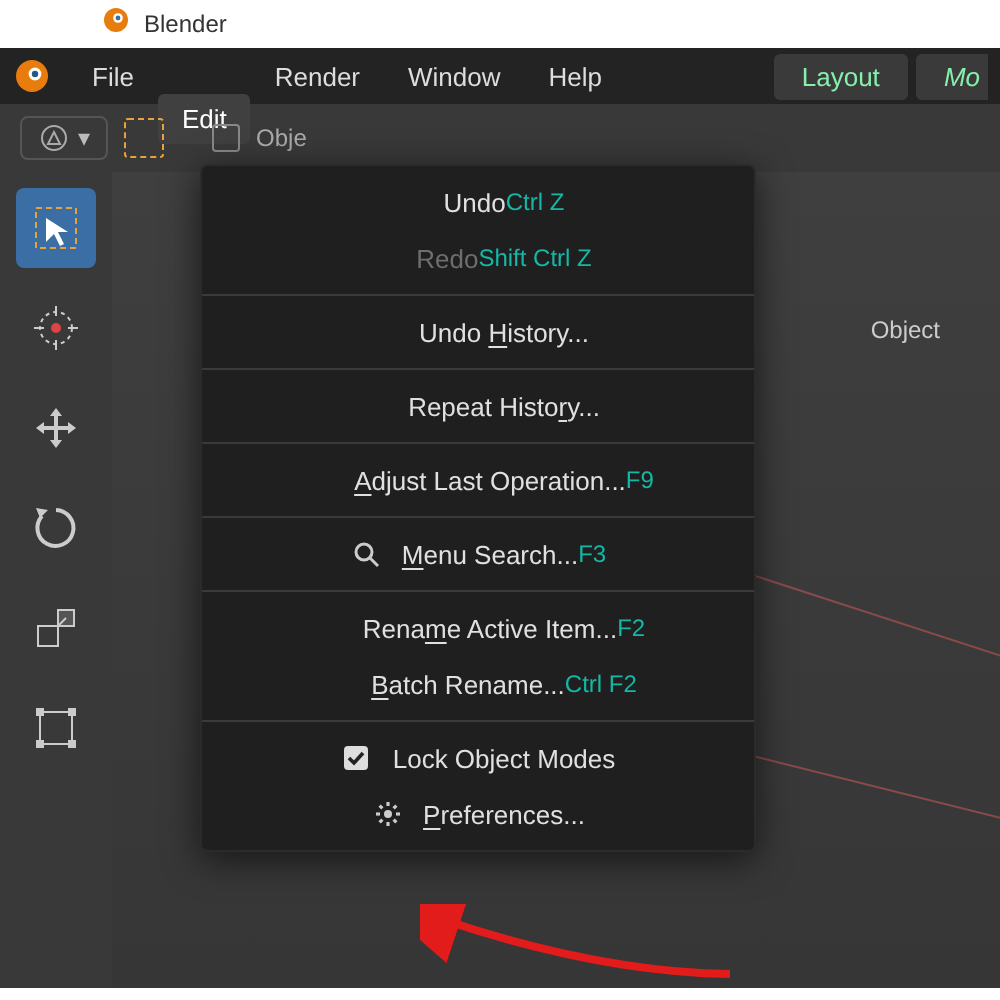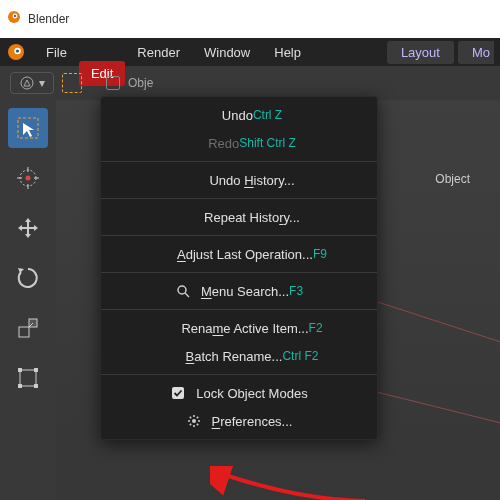--- a/index.html
+++ b/index.html
@@ -1,25 +1,25 @@
 <!DOCTYPE html>
 <html><head>
 <meta charset="utf-8">
 <style>
   * { margin: 0; padding: 0; box-sizing: border-box; font-family: Arial, sans-serif; }
   body { background: #fff; width: 500px; height: 500px; overflow: hidden; position: relative; }
-  .titlebar { background: #fff; height: 38px; display: flex; align-items: center; padding: 2px 6px; gap: 6px; }
+  .titlebar { background: #fff; height: 24px; display: flex; align-items: center; padding: 2px 6px; gap: 6px; margin-left: 44px; }
   .titlebar .title { font-size: 12px; color: #333; }
   .app { background: #393939; height: 470px; position: relative; }
   .menubar { background: #232323; height: 28px; display: flex; align-items: center; padding: 0 6px; gap: 0; }
   .menubar .logo { width: 20px; height: 20px; margin-right: 8px; }
   .menubar .item { color: #ddd; font-size: 13px; padding: 5px 12px; cursor: pointer; }
-  .menubar .item.active { background: #b91c1c; color: #fff; border-radius: 3px; margin-top: 43px; }
+  .menubar .item.active { background: #404040; color: #fff; border-radius: 3px; margin-top: 43px; }
   .menubar .spacer { flex: 1; }
-  .menubar .tab { color: #c4b5fd; font-size: 13px; padding: 4px 14px; background: #3a3a3a; border-radius: 3px; margin-left: 4px; }
+  .menubar .tab { color: #86efac; font-size: 13px; padding: 4px 14px; background: #3a3a3a; border-radius: 3px; margin-left: 4px; }
   .toolbar-row { background: #393939; height: 34px; display: flex; align-items: center; padding: 4px 10px; gap: 8px; color: #aaa; font-size: 12px; }
   .snap-btn { border: 1px solid #555; border-radius: 4px; padding: 2px 8px; display: flex; align-items: center; gap: 4px; color: #bbb; }
   .dashed-square { width: 20px; height: 20px; border: 1.5px dashed #e8a23c; border-radius: 2px; }
   .checkbox-sq { width: 14px; height: 14px; border: 1px solid #888; border-radius: 2px; }
   .main { display: flex; height: calc(100% - 62px); }
   .left-tools { width: 56px; background: #393939; padding: 8px; display: flex; flex-direction: column; gap: 10px; align-items: center; }
   .tool { width: 40px; height: 40px; border-radius: 4px; display: flex; align-items: center; justify-content: center; }
   .tool.selected { background: #3b6ea5; }
   .viewport { flex: 1; background: linear-gradient(180deg, #3f3f3f 0%, #363636 100%); position: relative; overflow: hidden; }
   .grid-line { position: absolute; background: #8a4a4a; height: 1px; width: 300px; transform-origin: left; }
@@ -59,21 +59,21 @@
           <circle cx="11.5" cy="9" r="1.6" fill="#265787"></circle>
         </svg>
     </span>
     <span class="item">File</span>
     <span class="item active">Edit</span>
     <span class="item">Render</span>
     <span class="item">Window</span>
     <span class="item">Help</span>
     <span class="spacer"></span>
     <span class="tab">Layout</span>
-    <span class="tab" style="border-radius:3px 0 0 3px;padding-right:4px;">Mo</span>
+    <span class="tab" style="border-radius:3px 0 0 3px;padding-right:4px;font-style:italic;">Mo</span>
   </div>
 
   <div class="toolbar-row">
     <div class="snap-btn">
       <svg width="16" height="16" viewBox="0 0 16 16">
           <circle cx="8" cy="8" r="6" stroke="#aaa" fill="none"></circle>
           <path d="M5 11 L8 5 L11 11 Z" stroke="#aaa" fill="none"></path>
         </svg>
       <span>▾</span>
     </div>

